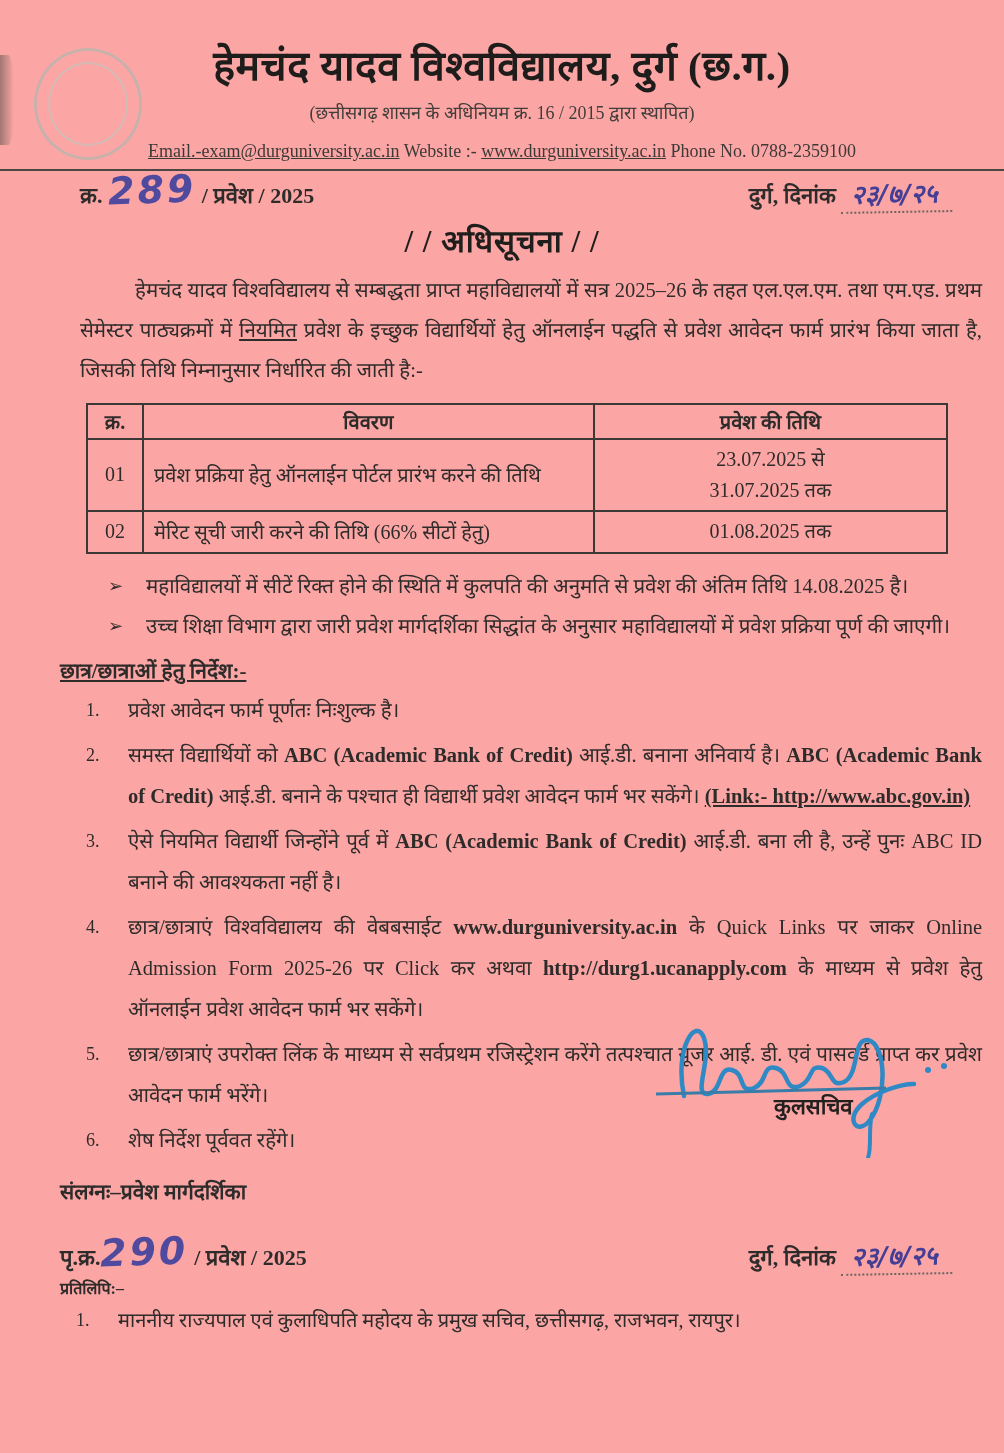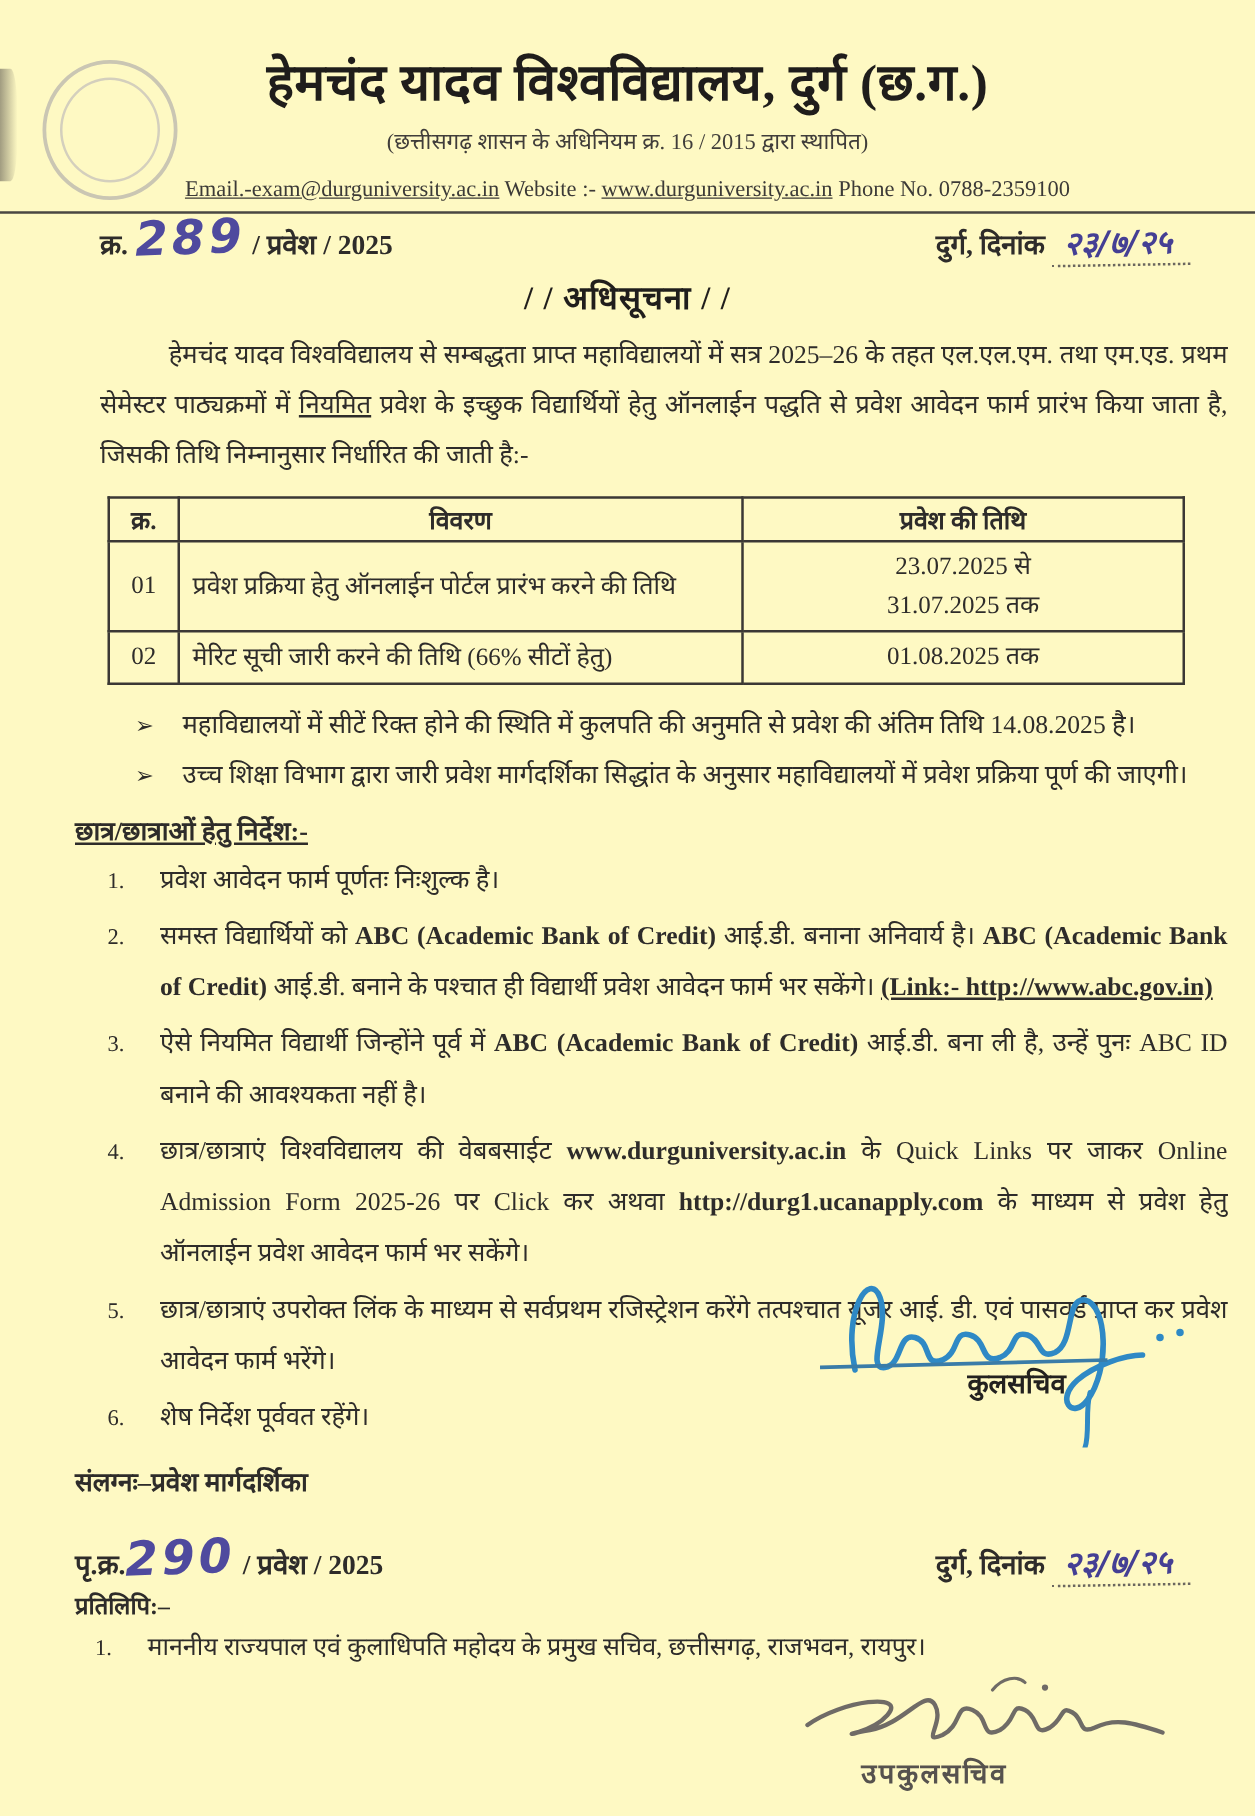--- a/index.html
+++ b/index.html
@@ -1,19 +1,19 @@
 <!DOCTYPE html>
 <html><head>
 <meta charset="utf-8">
 <style>
   * { margin:0; padding:0; box-sizing:border-box; }
   html,body { background:#e8e6e2; }
   .page {
     position:relative; width:1004px; height:1453px; margin:0 auto;
-    background:#fef9c3; color:#2e2c2a; overflow:hidden;
+    background:#fca5a5; color:#2e2c2a; overflow:hidden;
     font-family:"Liberation Serif","DejaVu Sans",serif;
   }
   .scan-edge { position:absolute; left:0; top:55px; width:14px; height:90px;
     background:linear-gradient(to right,#55504a,transparent); opacity:.55; border-radius:0 40% 40% 0; }
 
   
   .seal { position:absolute; left:34px; top:48px; width:108px; height:112px;
     border:3px solid #b9b5ae; border-radius:50%; opacity:.75; }
   .seal .inner { position:absolute; left:11px; top:11px; right:11px; bottom:11px;
     border:2px solid #c6c2bb; border-radius:50%; }
@@ -27,21 +27,21 @@
   
   .refline { display:flex; justify-content:space-between; align-items:baseline;
     padding:2px 52px 0 80px; font-size:22px; font-weight:bold; }
   .hand-num { font-family:"DejaVu Sans",sans-serif; font-size:38px; font-weight:bold;
     color:#4f4a9e; font-style:italic; letter-spacing:3px; display:inline-block;
     transform:rotate(-2deg); line-height:.9; }
   .date-wrap { font-size:22px; font-weight:bold; white-space:nowrap; }
   .hand-date { font-family:"DejaVu Sans",sans-serif; font-style:italic; font-weight:bold;
     font-size:26px; color:#443f94; display:inline-block; padding:0 14px 0 10px;
     border-bottom:2px dotted #6b675f; transform:rotate(-1deg); }
-  .notice-head { text-align:center; font-size:26px; font-weight:bold; margin-top:6px;
+  .notice-head { text-align:center; font-size:31px; font-weight:bold; margin-top:6px;
     letter-spacing:1px; color:#201e1c; }
 
   
   .body-col { padding:10px 22px 0 80px; }
   .intro { font-size:20.5px; line-height:1.95; text-align:justify; text-indent:55px; }
 
   table.sched { border-collapse:collapse; margin:12px 0 0 6px; width:862px;
     font-size:20px; }
   table.sched th, table.sched td { border:2px solid #3b3835; padding:4px 10px; }
   table.sched th { font-weight:bold; text-align:center; padding:3px 6px; }
@@ -57,21 +57,21 @@
 
   .instr-head { font-size:21px; font-weight:bold; text-decoration:underline;
     margin:10px 0 6px -20px; }
   .numlist { margin-left:6px; }
   .numitem { display:flex; font-size:20.5px; line-height:2.0; margin-bottom:4px; }
   .numitem .no { width:42px; flex:none; font-size:18px; padding-top:2px; }
   .numitem .txt { text-align:justify; }
   .copies .numitem { line-height:1.72; margin-bottom:3px; font-size:20px; }
 
   .enclosure { font-size:21px; font-weight:bold; margin:16px 0 16px -20px; }
-  .copies-head { font-size:19px; font-weight:bold; margin:2px 0 4px -20px; }
+  .copies-head { font-size:16px; font-weight:bold; margin:2px 0 4px -20px; }
 
   .ref2 { padding:14px 52px 0 60px; }
 
   
   .sig1 { position:absolute; right:38px; top:1008px; width:310px; height:150px; }
   .sig1 .title { position:absolute; left:118px; top:82px; font-size:22px; font-weight:bold; color:#23211f; }
   .sig2 { position:absolute; right:60px; top:1330px; width:300px; height:115px; }
   .sig2 .title { position:absolute; left:45px; top:72px; font-size:22px; color:#56524e; font-weight:bold; letter-spacing:2px; }
   .sig-svg { position:absolute; left:0; top:0; }
 </style>
@@ -210,21 +210,13 @@
     <svg class="sig-svg" width="310" height="150" viewBox="0 0 310 150">
       <path d="M28 88 C 18 40, 40 8, 48 30 C 56 52, 36 88, 52 86 C 66 84, 62 58, 76 62 C 90 66, 82 86, 98 80 C 112 74, 106 56, 120 60 C 134 64, 128 84, 144 78 C 158 72, 152 56, 166 60 C 178 64, 174 80, 188 74 C 204 66, 196 30, 212 32 C 230 36, 232 88, 214 112 C 202 128, 188 112, 206 96 C 220 84, 244 76, 258 76" fill="none" stroke="#2f89c5" stroke-width="4.5" stroke-linecap="round"></path>
       <path d="M0 86 L 230 80" fill="none" stroke="#3a7ca8" stroke-width="3"></path>
       <path d="M216 106 C 212 122, 216 138, 212 150" fill="none" stroke="#2f89c5" stroke-width="4" stroke-linecap="round"></path>
       <circle cx="272" cy="62" r="3" fill="#2f89c5"></circle>
       <circle cx="288" cy="58" r="3" fill="#2f89c5"></circle>
     </svg>
     <div class="title">कुलसचिव</div>
   </div>
 
-  <div class="sig2">
-    <svg class="sig-svg" width="300" height="115" viewBox="0 0 300 115">
-      <path d="M2 50 C 30 30, 82 24, 66 42 C 52 58, 18 60, 52 54 C 80 49, 96 20, 104 34 C 112 48, 92 66, 110 58 C 126 50, 120 32, 134 38 C 148 44, 140 62, 156 54 C 170 46, 164 32, 176 38 C 188 44, 182 60, 196 52 C 208 44, 204 34, 214 40 C 224 46, 218 58, 232 52 C 248 44, 262 48, 286 56" fill="none" stroke="#6f6b66" stroke-width="3.5" stroke-linecap="round"></path>
-      <path d="M150 22 C 158 12, 170 10, 176 16" fill="none" stroke="#6f6b66" stroke-width="2.5" stroke-linecap="round"></path>
-      <circle cx="192" cy="20" r="2.5" fill="#6f6b66"></circle>
-    </svg>
-    <div class="title">उपकुलसचिव</div>
-  </div>
 </div>
 
 </body></html>

